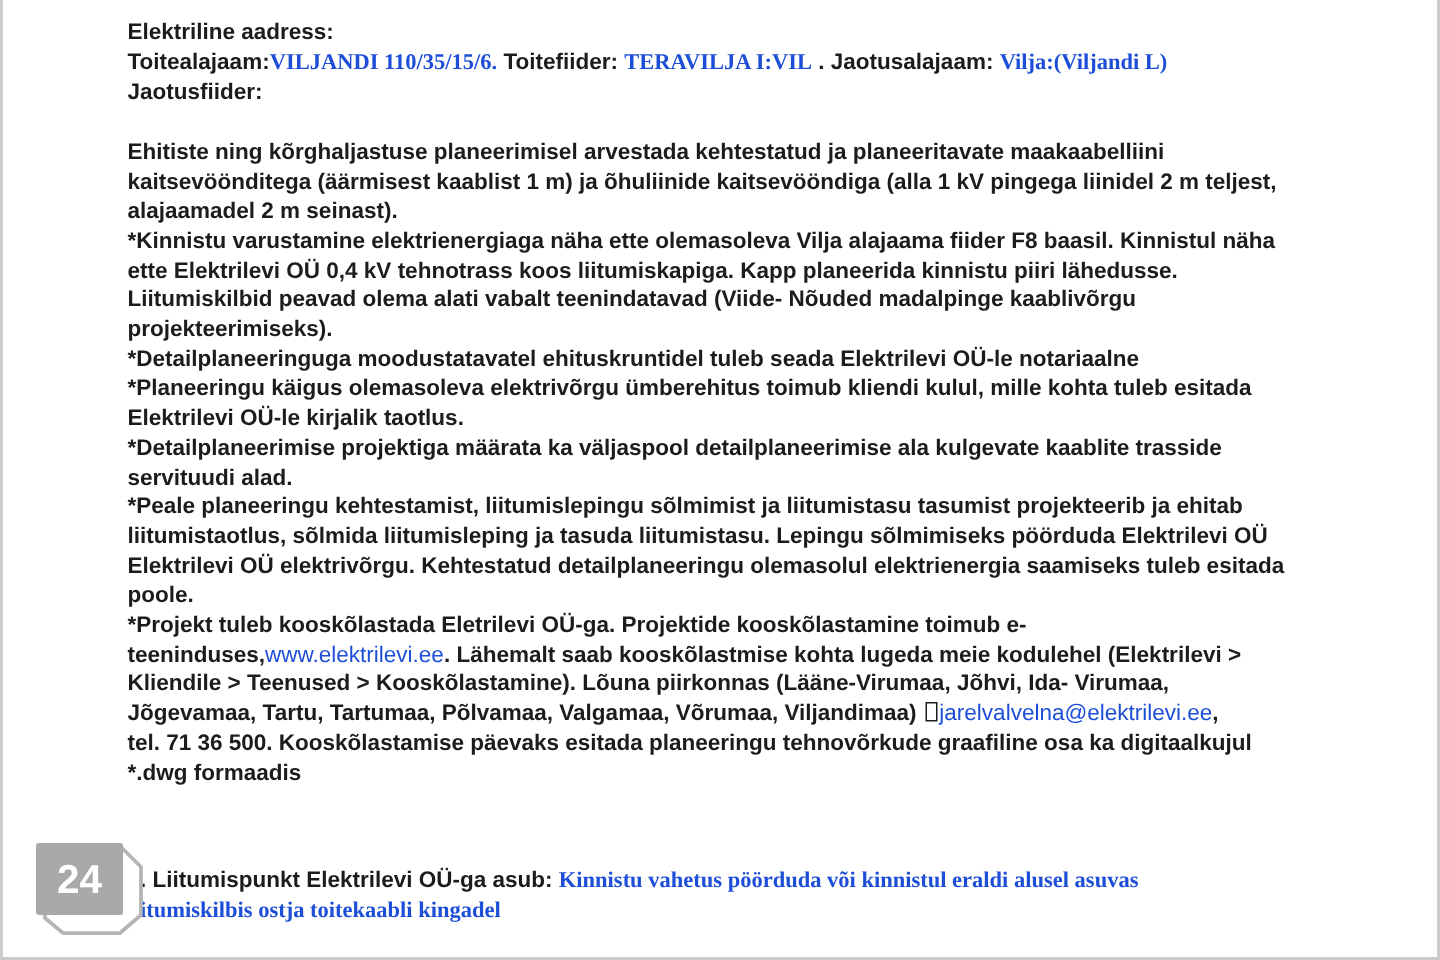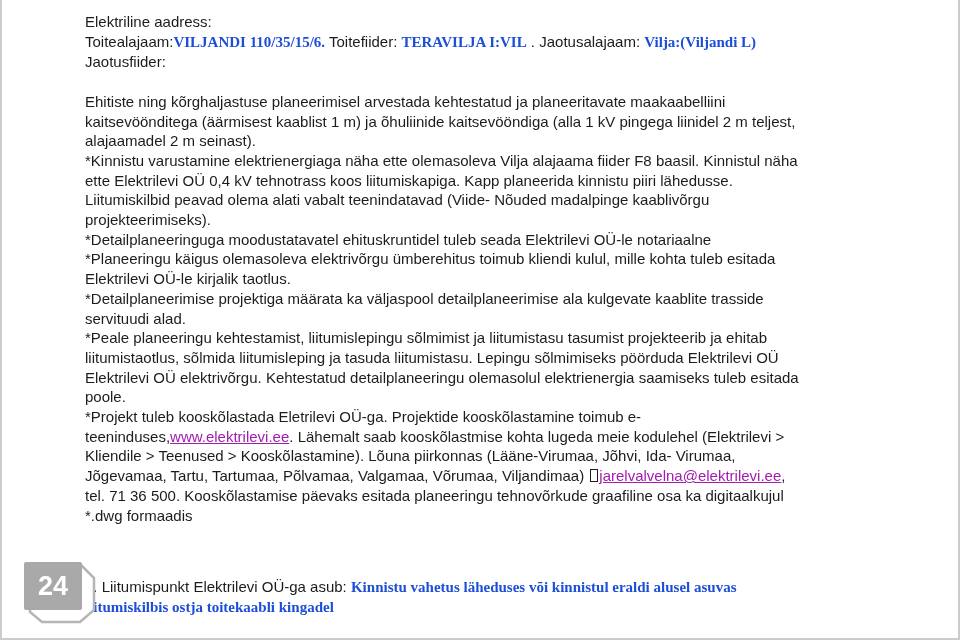--- a/index.html
+++ b/index.html
@@ -15,23 +15,23 @@
     font-family:"Liberation Sans","DejaVu Sans",sans-serif;
     color:#1c1c1c;
   }
   .doc-body{
     position:absolute;
     left:83px;top:12px;right:0;
     font-size:15px;
     line-height:19.7px;
   }
   .line{white-space:pre;}
-  .rn{font-weight:400;}
+  .rn{font-weight:700;}
   .rb{font-weight:700;color:#1d4ed8;font-family:Liberation Serif, serif;}
-  .rl{color:#a21caf;text-decoration:underline;cursor:pointer;}
+  .rl{color:#1d4ed8;cursor:pointer;}
   .tofu{
     display:inline-block;
     width:8px;height:13px;
     border:1.4px solid #1c1c1c;
     margin:0 1px -1px 2px;
     box-sizing:border-box;
   }
   .badge-wrap{
     position:absolute;
     left:16px;top:556px;
@@ -72,21 +72,21 @@
       <div class="line"><span class="rn">poole.</span></div>
       <div class="line"><span class="rn">*Projekt tuleb kooskõlastada Eletrilevi OÜ-ga. Projektide kooskõlastamine toimub e-</span></div>
       <div class="line"><span class="rn">teeninduses,</span><a class="rl">www.elektrilevi.ee</a><span class="rn">. Lähemalt saab kooskõlastmise kohta lugeda meie kodulehel (Elektrilevi &gt;</span></div>
       <div class="line"><span class="rn">Kliendile &gt; Teenused &gt; Kooskõlastamine). Lõuna piirkonnas (Lääne-Virumaa, Jõhvi, Ida- Virumaa,</span></div>
       <div class="line"><span class="rn">Jõgevamaa, Tartu, Tartumaa, Põlvamaa, Valgamaa, Võrumaa, Viljandimaa) </span><span class="tofu"></span><a class="rl">jarelvalvelna@elektrilevi.ee</a><span class="rn">,</span></div>
       <div class="line"><span class="rn">tel. 71 36 500. Kooskõlastamise päevaks esitada planeeringu tehnovõrkude graafiline osa ka digitaalkujul</span></div>
       <div class="line"><span class="rn">*.dwg formaadis</span></div>
       <div class="line">&nbsp;</div>
       <div class="line">&nbsp;</div>
       <div class="line" style="height: 12px; line-height: 12px;">&nbsp;</div>
-      <div class="line"><span class="rn">4. Liitumispunkt Elektrilevi OÜ-ga asub: </span><span class="rb">Kinnistu vahetus läheduses või kinnistul eraldi alusel asuvas</span></div>
+      <div class="line"><span class="rn">4. Liitumispunkt Elektrilevi OÜ-ga asub: </span><span class="rb">Kinnistu vahetus pöörduda või kinnistul eraldi alusel asuvas</span></div>
       <div class="line"><span class="rb">liitumiskilbis ostja toitekaabli kingadel</span></div>
     </div>
 
   <div class="badge-wrap">
     <svg width="82" height="74" viewBox="0 0 82 74">
       <polygon points="64,10 76,22 76,54 62,66 24,66 12,56 12,50" fill="#ffffff" stroke="#b5b5b5" stroke-width="2.5" stroke-linejoin="miter"></polygon>
       <rect x="6" y="6" width="58" height="48" rx="2" fill="#a9a9a9"></rect>
       <text x="35" y="39" text-anchor="middle" class="badge-num">24</text>
     </svg>
   </div>

